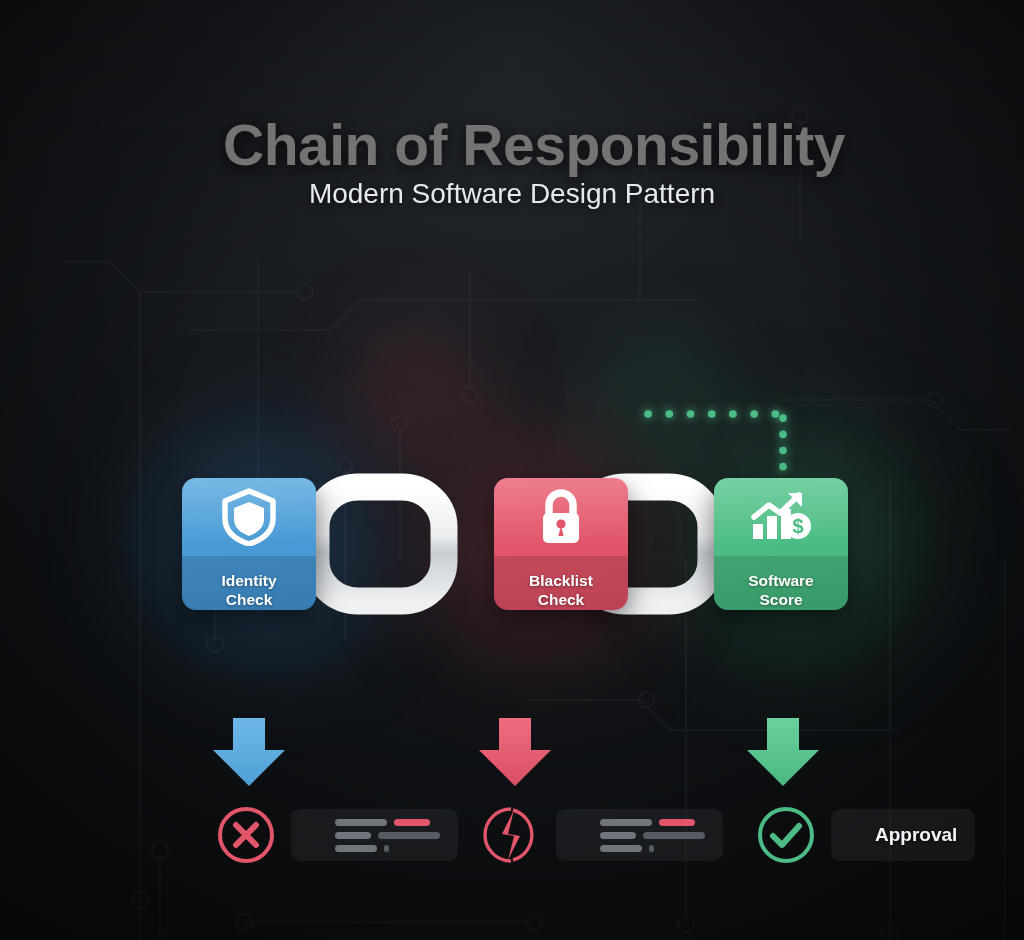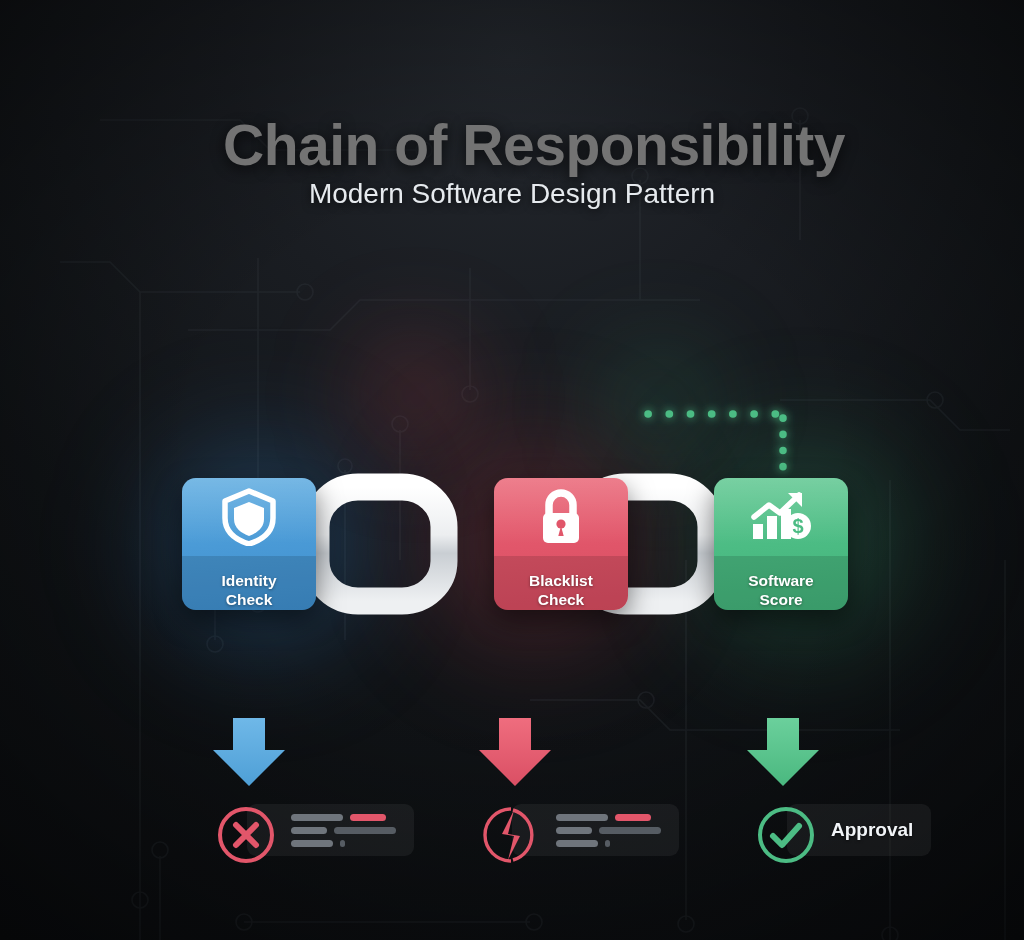--- a/index.html
+++ b/index.html
@@ -68,21 +68,21 @@
   .card .gloss{
     position:absolute; left:0; right:0; top:0; height:50%;
     background:linear-gradient(180deg,rgba(255,255,255,.18),rgba(255,255,255,0));
     pointer-events:none;
   }
   .card-blue  { left:182px; top:478px; background:linear-gradient(175deg,#5aaae0 0%,#4a9ad6 50%,#3f8fce 100%); }
   .card-red   { left:448px; top:478px; background:linear-gradient(175deg,#ea6374 0%,#e1566a 50%,#d84c60 100%);margin-left:46px; }
   .card-green { left:714px; top:478px; background:linear-gradient(175deg,#5bc68e 0%,#4cbc84 50%,#42b279 100%); }
 
   
-  .result{ position:absolute; display:flex; align-items:flex-start; }
+  .result{ position:absolute; display:flex; align-items:center;gap:44px; }
   .result .pill{
     display:flex; align-items:center; height:52px; border-radius:9px;
     background:rgba(255,255,255,.055); padding:0 18px 0 44px; margin-left:-30px;
   }
   .pill-lines{ display:flex; flex-direction:column; gap:6px; }
   .pline{ display:flex; gap:7px; align-items:center; }
   .bar{ height:7px; border-radius:3.5px; background:#6f757c; }
   .bar.red{ background:#e2566a; }
   .bar.dim{ background:#565c63; }
   .approval-text{

